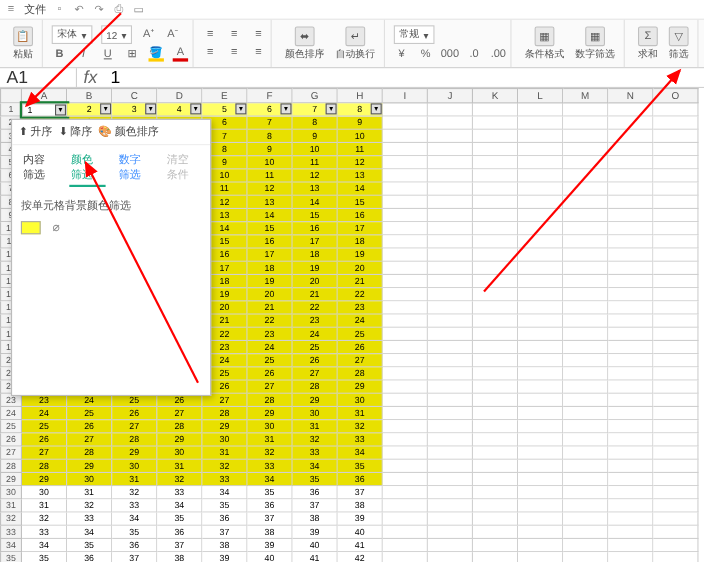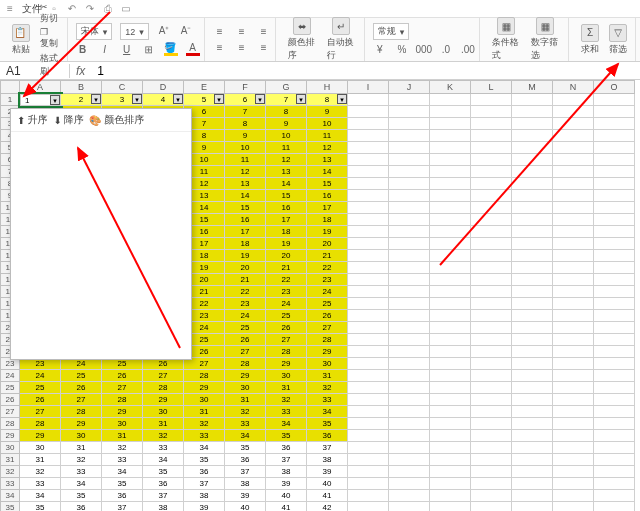--- a/index.html
+++ b/index.html
@@ -17,21 +17,21 @@
   .ribbon { height: 44px; background: #fafafa; border-bottom: 1px solid #d0d0d0; display: flex; align-items: center; padding: 0 4px; gap: 4px; font-size: 9px; color: #555; }
   .rbtn { display: flex; flex-direction: column; align-items: center; gap: 1px; padding: 2px 4px; cursor: pointer; }
   .rbtn .ico { width: 18px; height: 18px; background: #e8e8e8; border: 1px solid #c0c0c0; border-radius: 2px; display:flex; align-items:center; justify-content:center; font-size:10px; }
   .rgroup { display: flex; align-items: center; gap: 2px; padding: 0 4px; border-right: 1px solid #e0e0e0; height: 100%; }
   .rgroup.col { flex-direction: column; justify-content: center; gap:2px; align-items:flex-start;}
   .sel { border: 1px solid #c8c8c8; background: #fff; padding: 1px 4px; font-size: 9px; display:inline-flex; align-items:center; gap:4px; }
   .ico-sm { width:14px; height:14px; display:inline-flex; align-items:center; justify-content:center; color:#666; font-size:10px;}
   .rrow { display:flex; gap:8px; }
 
   
-  .fbar { height: 18px; border-bottom: 1px solid #d0d0d0; display: flex; align-items: center; font-size: 12px; }
+  .fbar { height: 18px; border-bottom: 1px solid #d0d0d0; display: flex; align-items: center; font-size: 16px; }
   .namebox { width: 70px; border-right: 1px solid #d0d0d0; padding: 0 6px; color:#333; }
   .fx { padding: 0 6px; font-style: italic; color: #666; }
   .fval { padding: 0 6px; }
 
   
   .grid { position: relative; }
   .colhead { display: flex; height: 14px; }
   .corner { width: 20px; background: #f3f3f3; border: 1px solid #c0c0c0; }
   .ch { width: 41px; background: #f3f3f3; border: 1px solid #c0c0c0; border-left: none; text-align: center; font-size: 9px; color: #555; line-height: 12px; position:relative;}
   .rows { display: flex; flex-direction: column; }
@@ -72,25 +72,20 @@
     <span class="mini-ico">⎙</span>
     <span class="mini-ico">▭</span>
   </div>
 </div>
 
 <div class="ribbon">
   <div class="rgroup">
     <div class="rbtn">
       <span class="ico">📋</span>
       <span>粘贴</span>
-    </div>
-    <div class="rgroup col" style="border:none;">
-      <span>✂ <span>剪切</span></span>
-      <span>❐ <span>复制</span></span>
-      <span><span>格式刷</span></span>
     </div>
   </div>
   <div class="rgroup col">
     <div class="rrow">
       <span class="sel"><span>宋体</span> ▾</span>
       <span class="sel"><span>12</span> ▾</span>
       <span class="ico-sm">A⁺</span>
       <span class="ico-sm">A⁻</span>
     </div>
     <div class="rrow">
@@ -820,20 +815,31 @@
       </div>
     </div>
 </div>
 
 <div class="popup">
   <div class="toprow">
     <span class="item">⬆ <span>升序</span></span>
     <span class="item">⬇ <span>降序</span></span>
     <span class="item">🎨 <span>颜色排序</span></span>
   </div>
+  <div class="tabs2">
+    <span class="t">内容筛选</span>
+    <span class="t active">颜色筛选</span>
+    <span class="t link">数字筛选</span>
+    <span class="t" style="color:#bbb;">清空条件</span>
+  </div>
+  <div class="body">
+    <div style="margin-bottom:6px; color:#555;">按单元格背景颜色筛选</div>
+    <span class="swatch"></span>
+    <span class="clear">⌀</span>
+  </div>
 </div>
 
 <svg class="arrow" style="left:0; top:0; width:640px; height:511px;">
   <defs>
     <marker id="ah" markerWidth="8" markerHeight="8" refX="6" refY="3" orient="auto">
       <path d="M0,0 L7,3 L0,6 Z" fill="#ff0000"></path>
     </marker>
   </defs>
   <line x1="110" y1="12" x2="24" y2="96" stroke="#ff0000" stroke-width="2" marker-end="url(#ah)"></line>
   <line x1="180" y1="348" x2="78" y2="148" stroke="#ff0000" stroke-width="2" marker-end="url(#ah)"></line>

